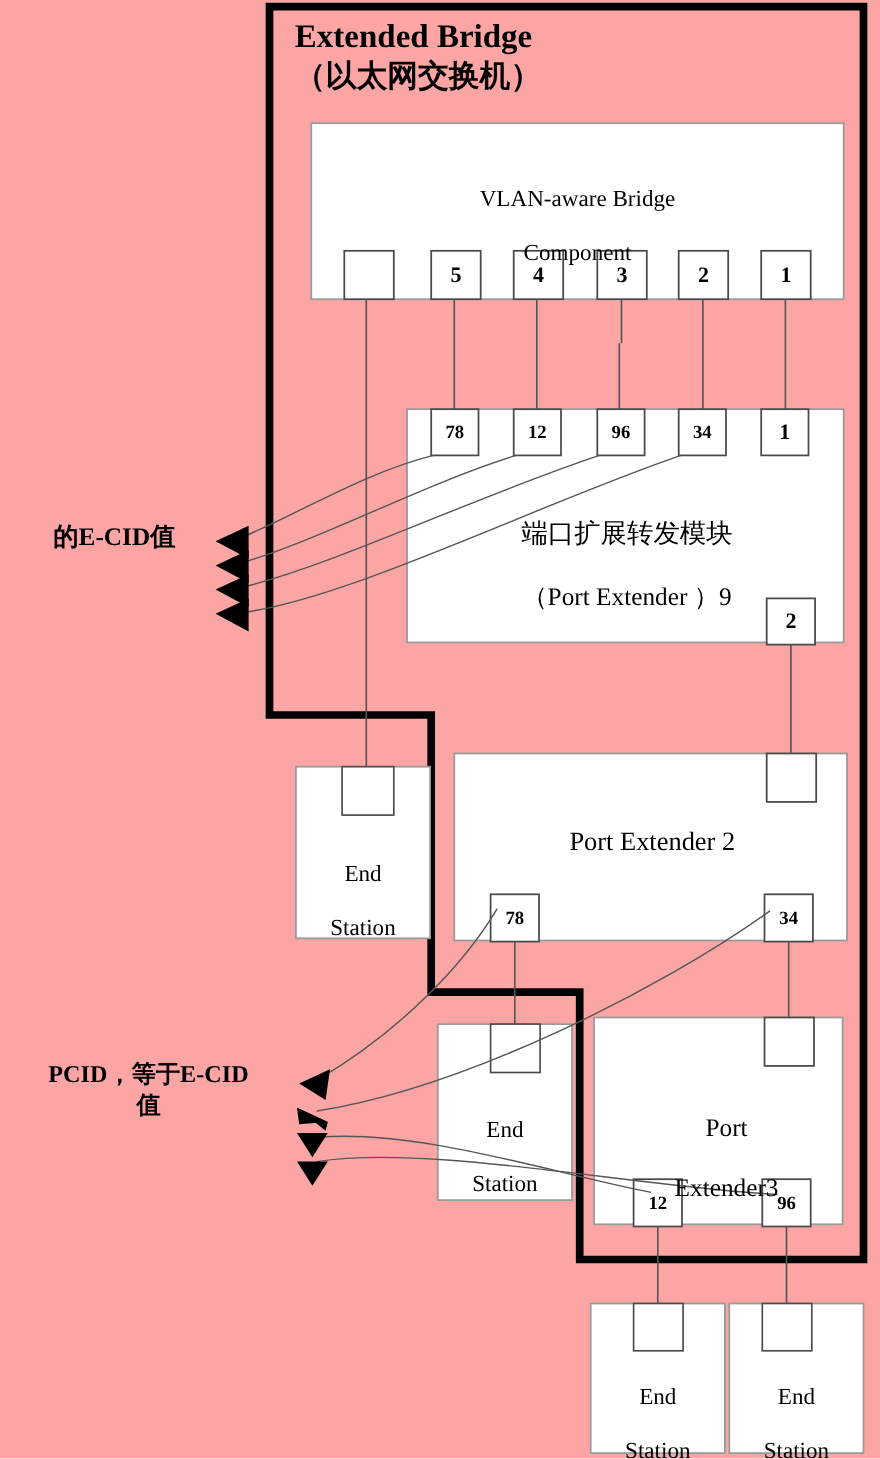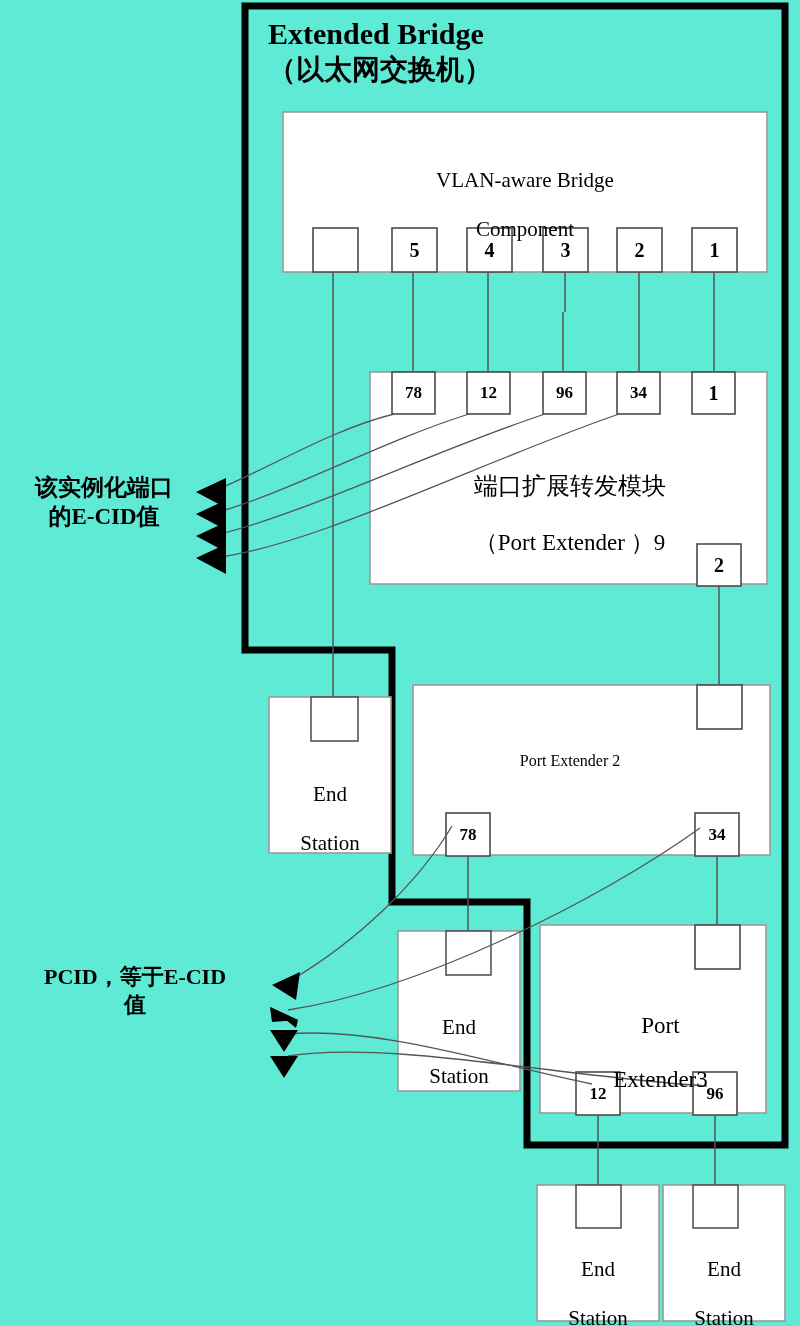--- a/index.html
+++ b/index.html
@@ -8,21 +8,21 @@
     background: #ffffff;
   }
   body {
     font-family: "Liberation Serif", "DejaVu Serif", serif;
   }
   #canvas {
     position: relative;
     width: 800px;
     height: 1326px;
     overflow: hidden;
-    background: #5eead4;
+    background: #fca5a5;
   }
   #svg-layer {
     position: absolute;
     left: 0;
     top: 0;
     width: 800px;
     height: 1326px;
   }
   .lbl {
     position: absolute;
@@ -170,30 +170,29 @@
   <div class="port-num" style="left:617px; top:372px; width:43px; height:42px; font-size:17px;">34</div>
   <div class="port-num" style="left:692px; top:372px; width:43px; height:42px; font-size:20px;">1</div>
   <div class="port-num" style="left:697px; top:544px; width:44px; height:42px; font-size:20px;">2</div>
 
   <div class="lbl" style="left:420px; top:444px; width:300px; font-size:24px;">
     <div>端口扩展转发模块</div>
     <div style="font-size:23px;">（Port Extender ）9</div>
   </div>
 
   <div class="annot" style="left:6px; top:474px; width:196px; font-size:23px;">
-    <div>该实例化端口</div>
     <div>的E-CID值</div>
   </div>
 
   <div class="lbl" style="left:269px; top:757px; width:122px; font-size:21px;">
     <div>End</div>
     <div>Station</div>
   </div>
 
-  <div class="lbl" style="left:413px; top:752px; width:314px; font-size:16px;">Port Extender 2</div>
+  <div class="lbl" style="left:436px; top:752px; width:314px; font-size:24px;">Port Extender 2</div>
 
   <div class="port-num" style="left:446px; top:813px; width:44px; height:43px; font-size:17px;">78</div>
   <div class="port-num" style="left:695px; top:813px; width:44px; height:43px; font-size:17px;">34</div>
 
   <div class="annot" style="left:4px; top:963px; width:262px; font-size:22px;">
     <div>PCID，等于E-CID</div>
     <div>值</div>
   </div>
 
   <div class="lbl" style="left:398px; top:990px; width:122px; font-size:21px;">

